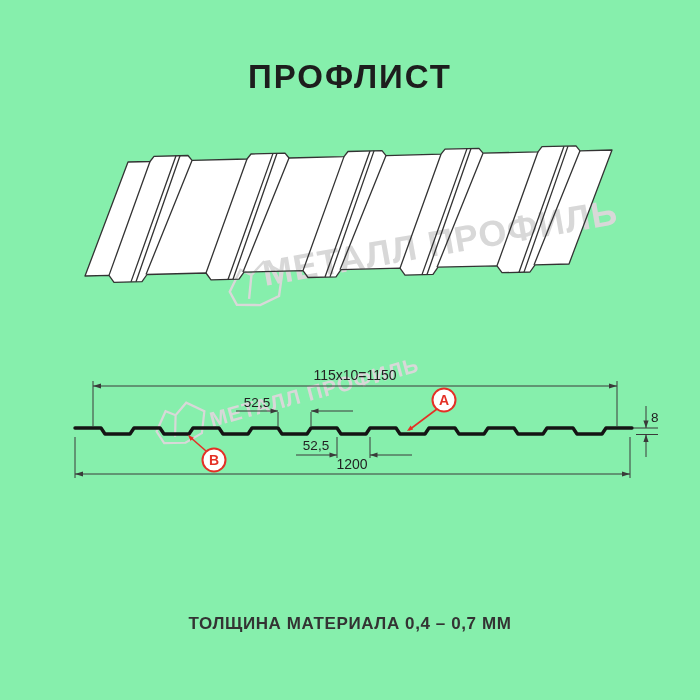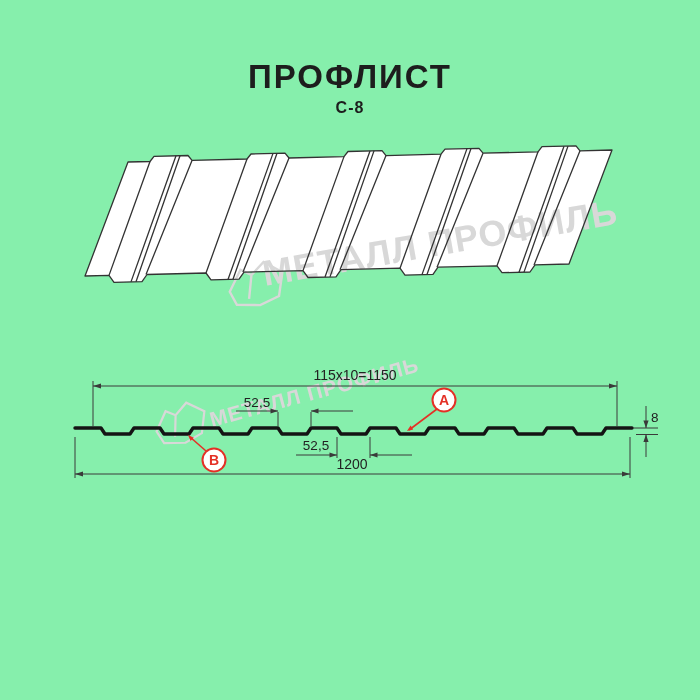--- a/index.html
+++ b/index.html
@@ -16,21 +16,20 @@
   .dimtext-sm{font-size:13.5px;fill:#222;font-family:"Liberation Sans", sans-serif;}
   .wm-text{font-weight:bold;fill:#d8d8d8;font-family:"Liberation Sans", sans-serif;}
   .marker-letter{font-size:14px;font-weight:bold;font-family:"Liberation Sans", sans-serif;}
 </style>
 </head>
 <body>
 
 <div class="frame">
 
   <div class="title">ПРОФЛИСТ</div>
-  <div class="subtitle">С-8</div>
 
   <svg width="700" height="700" viewBox="0 0 700 700">
 
     <path id="sheet-fill" fill="#ffffff" stroke="none" d="M 128 162.0 L 150 161.5 L 154 156.4 L 188 155.5 L 192 160.4 L 247 159.0 L 251 154.0 L 285 153.1 L 289 158.0 L 344 156.6 L 348 151.5 L 382 150.7 L 386 155.6 L 441 154.2 L 445 149.1 L 479 148.3 L 483 153.2 L 538 151.8 L 542 146.7 L 576 145.9 L 580 150.8 L 612 150.0 L 569 264.0 L 535 264.8 L 530 272.0 L 502 272.7 L 497 265.8 L 438 267.2 L 433 274.4 L 405 275.1 L 400 268.2 L 341 269.7 L 336 276.8 L 308 277.5 L 303 270.6 L 244 272.1 L 239 279.2 L 211 279.9 L 206 273.0 L 147 274.5 L 142 281.6 L 114 282.3 L 109 275.4 L 85 276.0 Z"></path>
 
     <g fill="none" stroke="#d8d8d8" stroke-width="2.4" transform="translate(226,268) rotate(-9)">
       <path d="M 0 24 L 14 4 L 24 11 L 38 0 L 55 13 L 48 36 L 28 42 L 5 38 Z M 24 11 L 18 34"></path>
     </g>
     <text class="wm-text" font-size="36" letter-spacing="1" transform="translate(265,286) rotate(-10)">МЕТАЛЛ ПРОФИЛЬ</text>
 
@@ -84,13 +83,14 @@
       <text class="marker-letter" x="444" y="405" text-anchor="middle" fill="#e43026">А</text>
     </g>
     <g>
       <line x1="206" y1="451" x2="190" y2="437" stroke="#e43026" stroke-width="1.6"></line>
       <polygon points="188,435 193.8,437.8 190.6,440.9" fill="#e43026"></polygon>
       <circle cx="214" cy="460" r="11.5" fill="#ffffff" stroke="#e43026" stroke-width="2"></circle>
       <text class="marker-letter" x="214" y="465" text-anchor="middle" fill="#e43026">В</text>
     </g>
   </svg>
 
+  <div class="footer-note">ТОЛЩИНА МАТЕРИАЛА 0,4 – 0,7 ММ</div>
 </div>
 
 </body></html>

